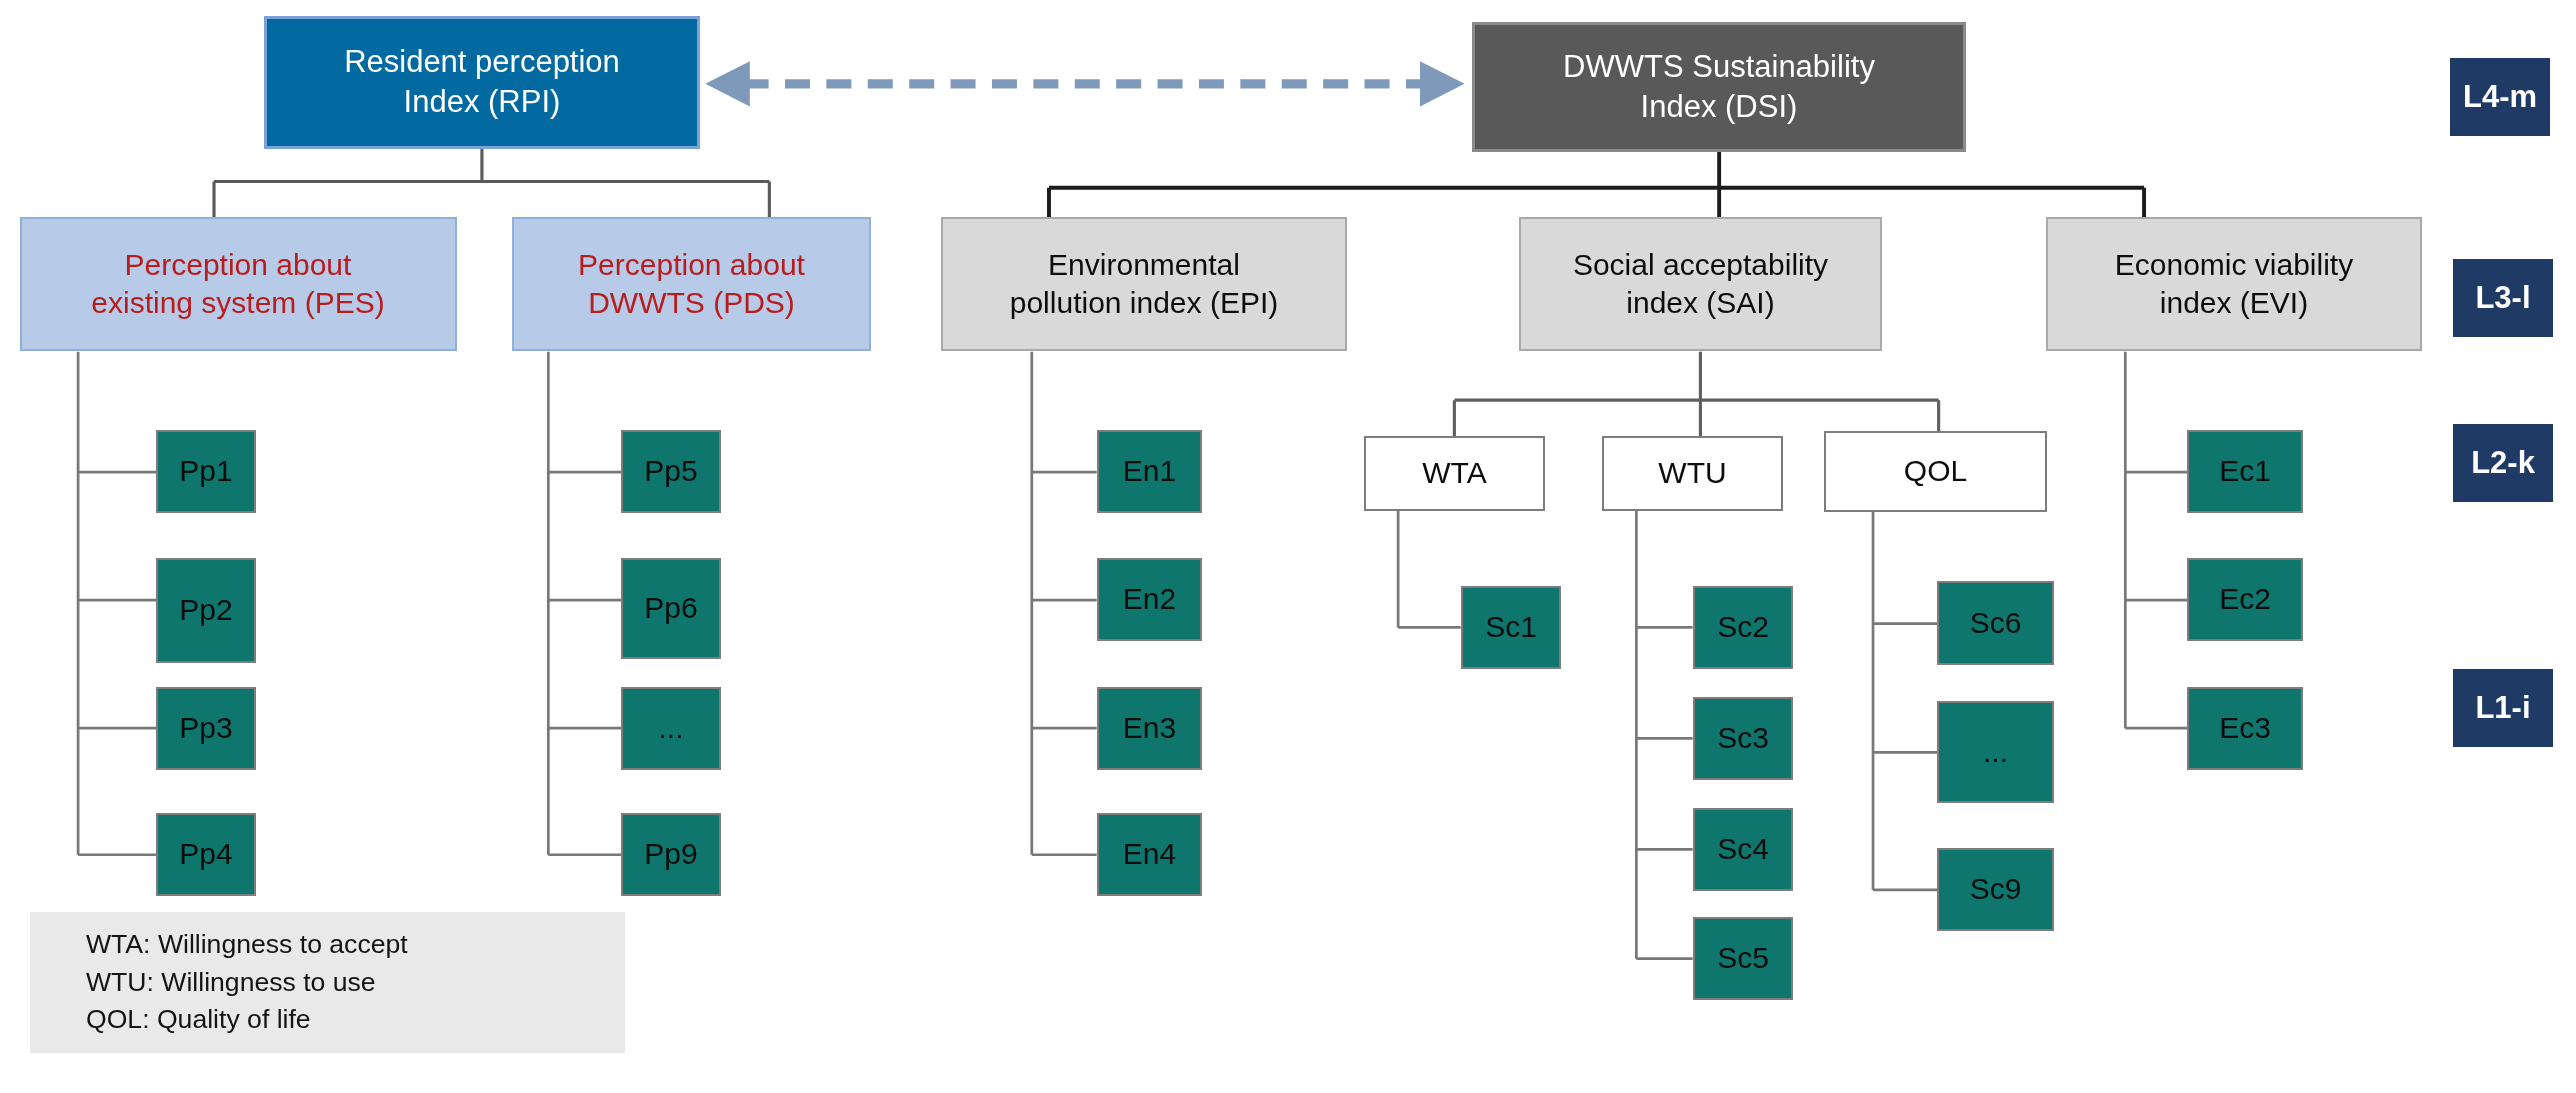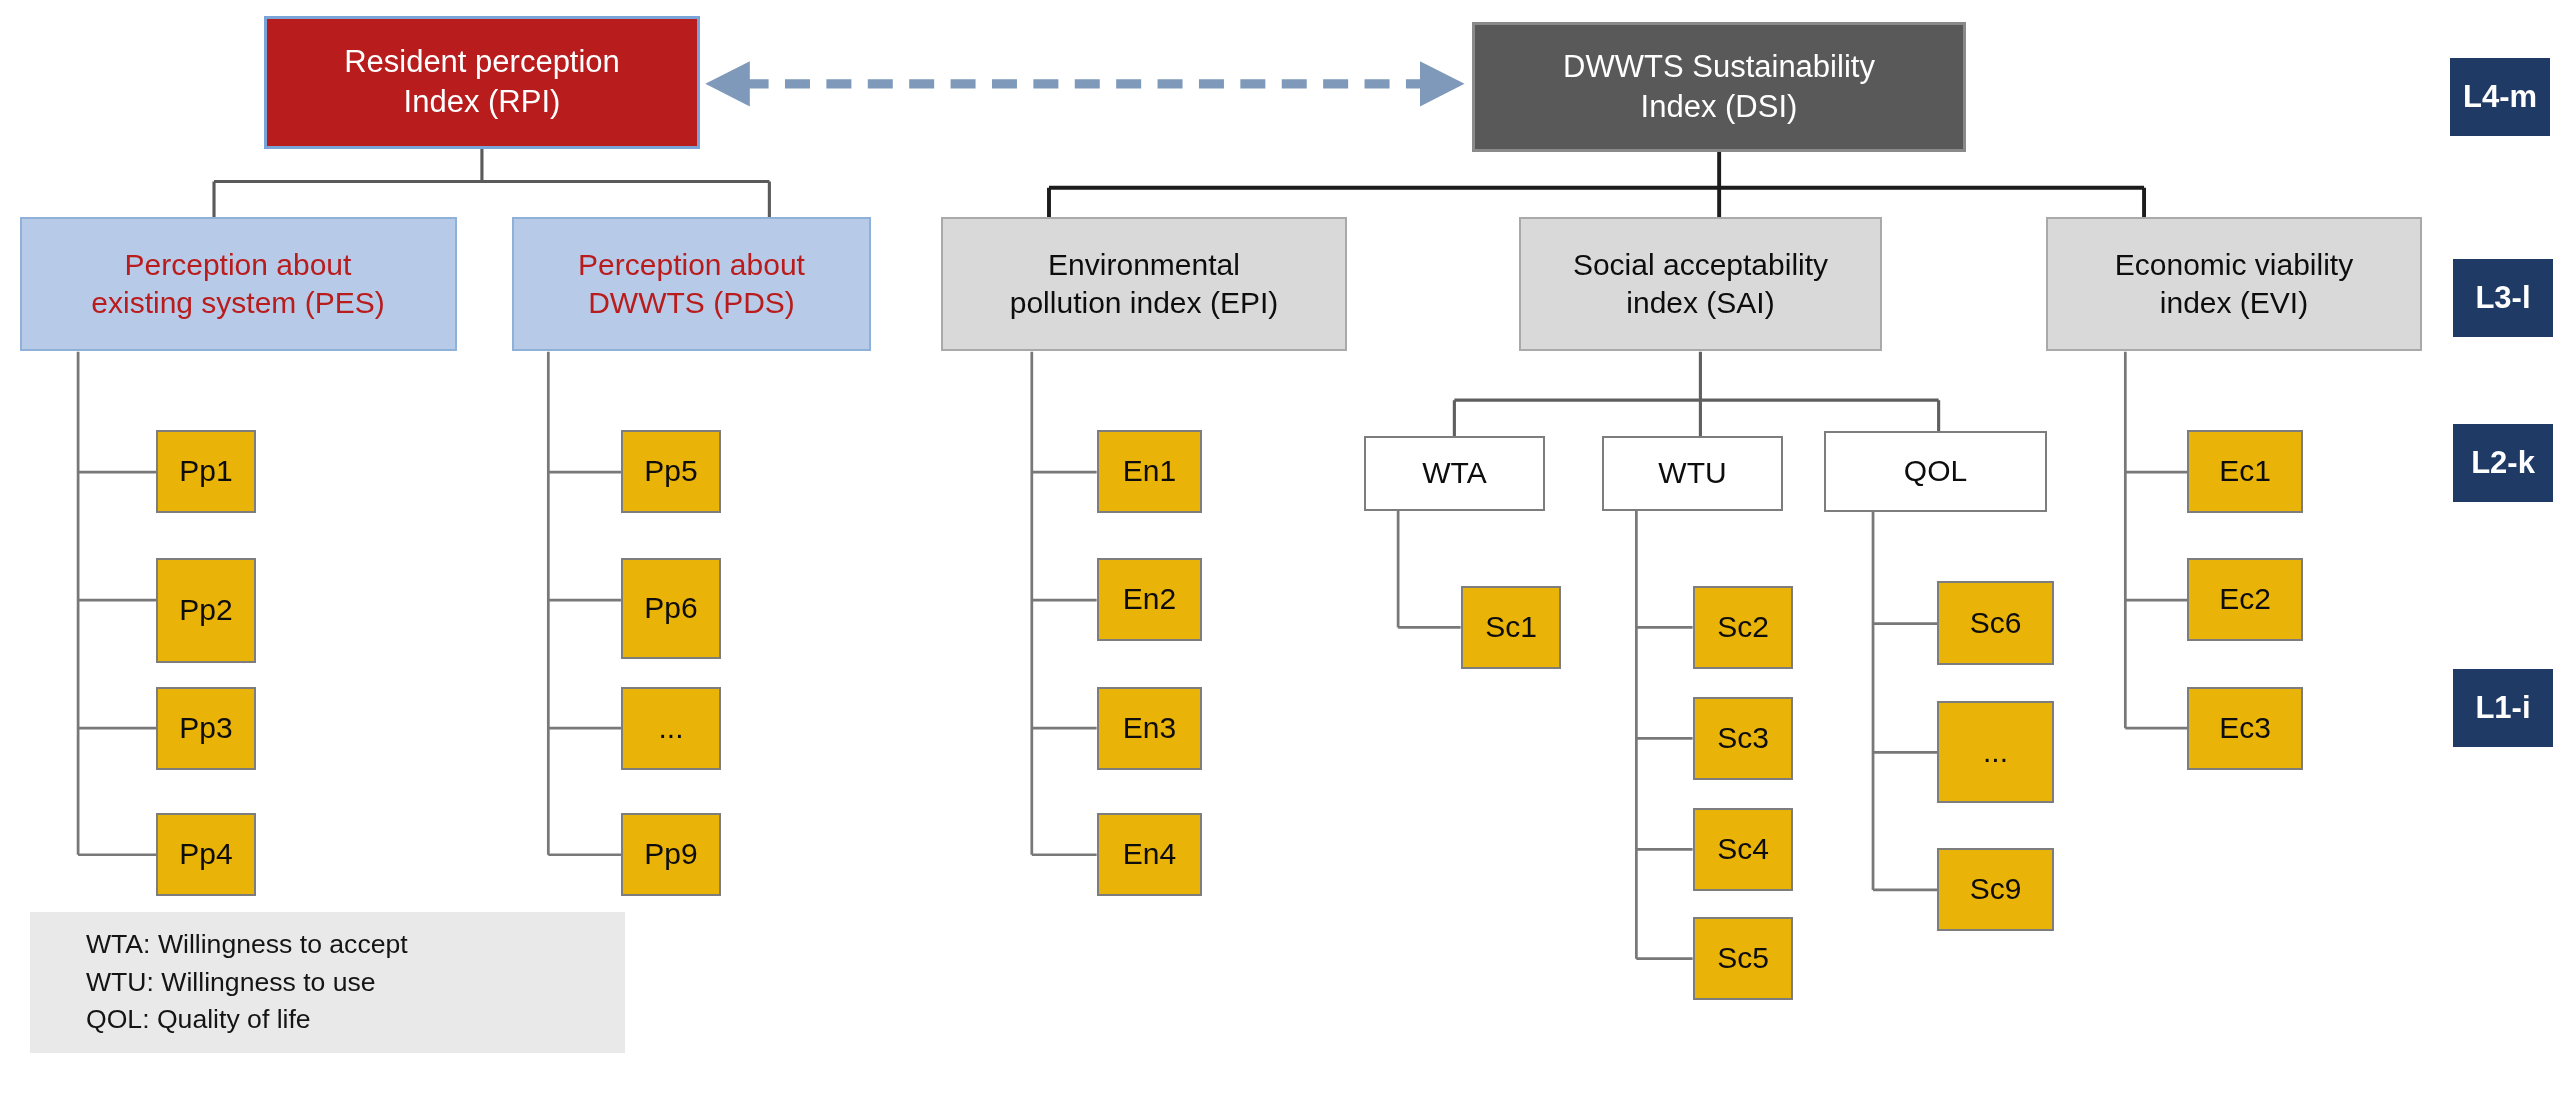--- a/index.html
+++ b/index.html
@@ -11,41 +11,41 @@
     overflow:hidden;
   }
   #wires{position:absolute;left:0;top:0;z-index:0;}
   .box{
     position:absolute;z-index:1;
     display:flex;align-items:center;justify-content:center;
     text-align:center;white-space:pre-line;
     box-sizing:border-box;line-height:1.28;
   }
   .root-left{
-    background:#b91c1c;border:3.1px solid #7aa3d8;
+    background:#0369a1;border:3.1px solid #7aa3d8;
     color:#ffffff;font-size:31px;
   }
   .root-right{
     background:#595959;border:3.1px solid #8a8a8a;
     color:#ffffff;font-size:31px;
   }
   .l3-blue{
     background:#b7cbe8;border:2.3px solid #8fb0d8;
     color:#b91c1c;font-size:30px;
   }
   .l3-gray{
     background:#d9d9d9;border:2.3px solid #a9a9a9;
     color:#0d0d0d;font-size:30px;
   }
   .l2{
     background:#ffffff;border:2.3px solid #7d7d7d;
     color:#0d0d0d;font-size:30px;
   }
   .leaf{
-    background:#eab308;border:2.3px solid #7d7d7d;
+    background:#0f766e;border:2.3px solid #7d7d7d;
     color:#0d0d0d;font-size:30px;
   }
   .badge{
     background:#1f3a64;color:#ffffff;
     font-size:31px;font-weight:bold;
   }
   .legend{
     position:absolute;z-index:1;
     background:#e9e9e9;color:#141414;
     font-size:26.6px;line-height:1.42;

